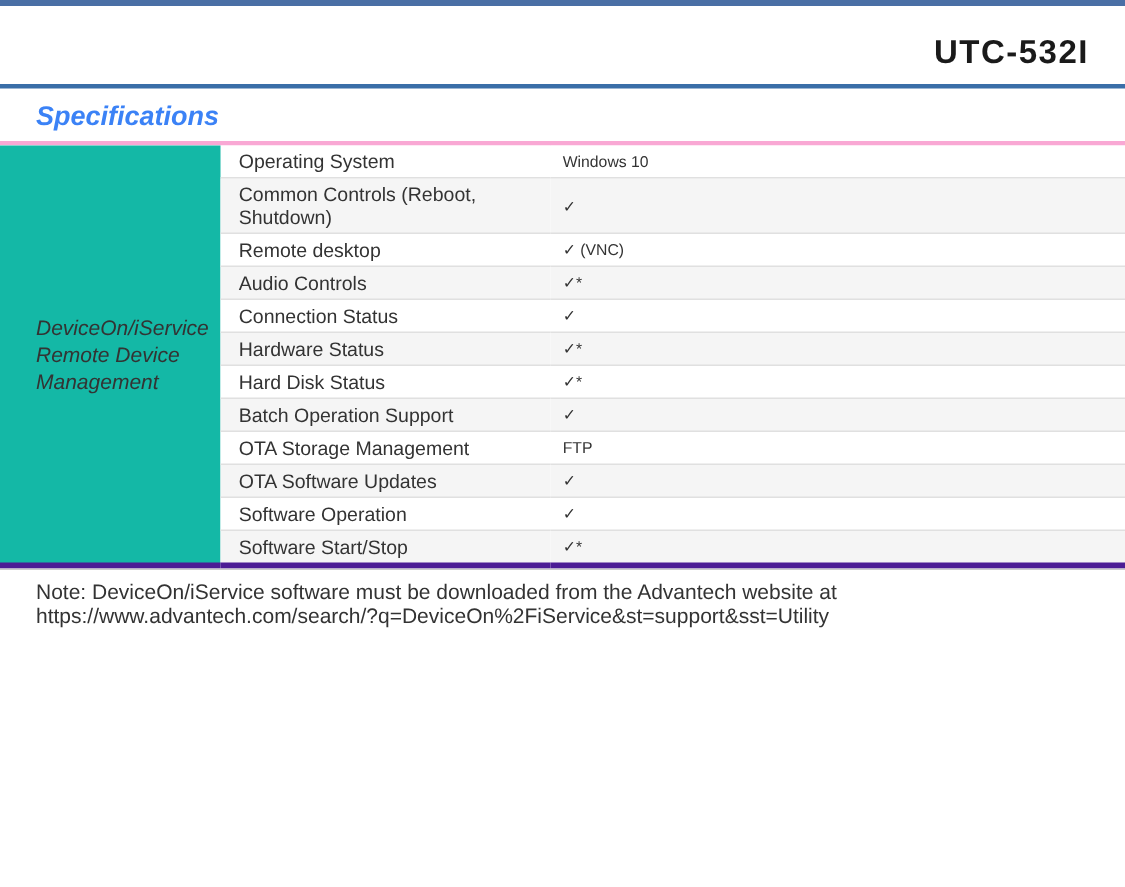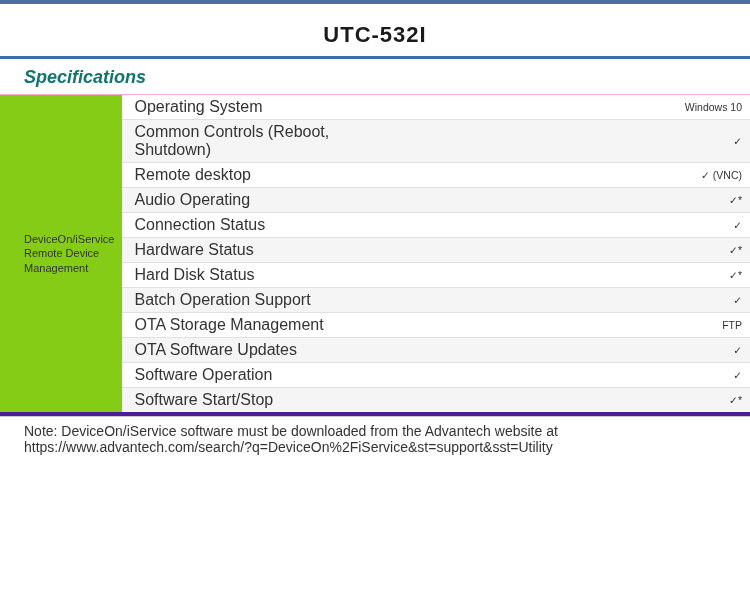--- a/index.html
+++ b/index.html
@@ -15,82 +15,82 @@
     .header-bar {
       background: #4a6fa5;
       height: 4px;
       width: 100%;
       margin-bottom: 0;
     }
 
     .top-section {
       background: #ffffff;
       padding: 18px 24px 8px 24px;
-      text-align: center;
+      text-align: right;
     }
 
     .product-title {
       font-size: 22px;
       font-weight: bold;
       color: #1a1a1a;
       letter-spacing: 1px;
     }
 
     .blue-divider {
       height: 3px;
       background: #3a6ea8;
       margin: 0 0 0 0;
     }
 
     .specs-heading {
-      color: #0f766e;
+      color: #3b82f6;
       font-size: 18px;
       font-weight: bold;
       font-style: italic;
       padding: 8px 24px 6px 24px;
-      border-bottom: 1px solid #f9a8d4;
+      border-bottom: 3px solid #f9a8d4;
     }
 
     .specs-table {
       width: 100%;
       border-collapse: collapse;
       font-size: 11px;
     }
 
     .specs-table tr {
       border-bottom: 1px solid #e0e0e0;
     }
 
     .specs-table tr:last-child {
       border-bottom: 4px solid #4c1d95;
     }
 
     .category-cell {
-      background-color: #84cc16;
+      background-color: #14b8a6;
       vertical-align: middle;
       padding: 4px 8px 4px 24px;
       width: 110px;
-      font-size: 11px;
+      font-size: 14px;
       line-height: 1.3;
       color: #333;
+      font-style: italic;
     }
 
     .feature-cell {
       padding: 3px 8px 3px 12px;
       width: 220px;
       color: #333;
-      font-size: 16px;
+      font-size: 13px;
     }
 
     .value-cell {
       padding: 3px 8px 3px 8px;
       color: #333;
       font-size: 10.5px;
       min-width: 120px;
-      text-align: right;
     }
 
     .note-row {
       padding: 6px 24px;
       font-size: 14px;
       color: #333;
       border-top: 1px solid #cccccc;
     }
 
     .row-shaded {
@@ -123,21 +123,21 @@
       </tr>
       <tr class="row-shaded">
         <td class="feature-cell">Common Controls (Reboot, Shutdown)</td>
         <td class="value-cell">✓</td>
       </tr>
       <tr class="row-white">
         <td class="feature-cell">Remote desktop</td>
         <td class="value-cell">✓ (VNC)</td>
       </tr>
       <tr class="row-shaded">
-        <td class="feature-cell">Audio Operating</td>
+        <td class="feature-cell">Audio Controls</td>
         <td class="value-cell">✓*</td>
       </tr>
       <tr class="row-white">
         <td class="feature-cell">Connection Status</td>
         <td class="value-cell">✓</td>
       </tr>
       <tr class="row-shaded">
         <td class="feature-cell">Hardware Status</td>
         <td class="value-cell">✓*</td>
       </tr>

